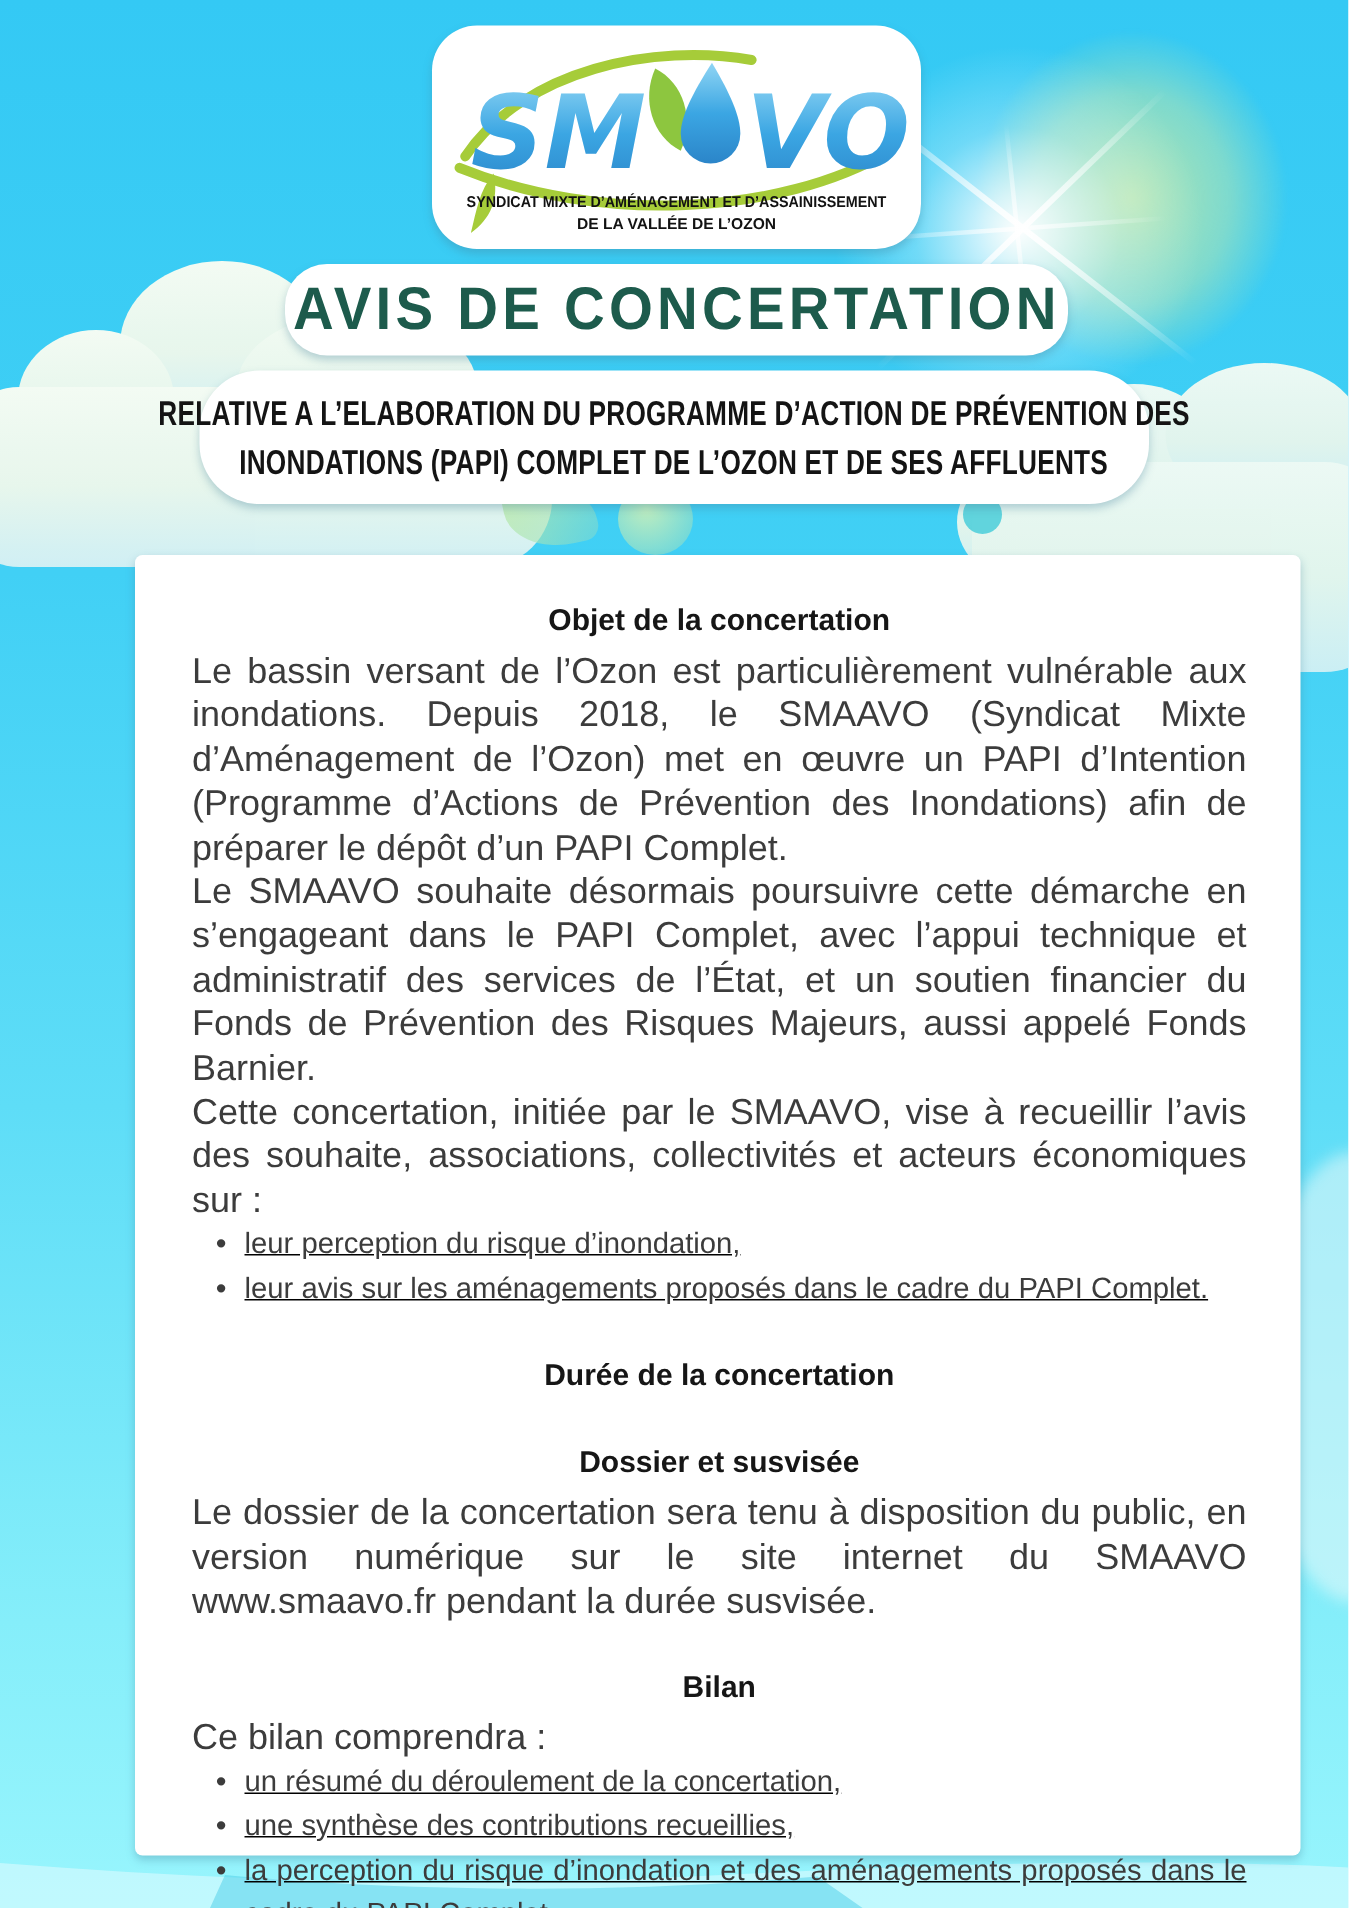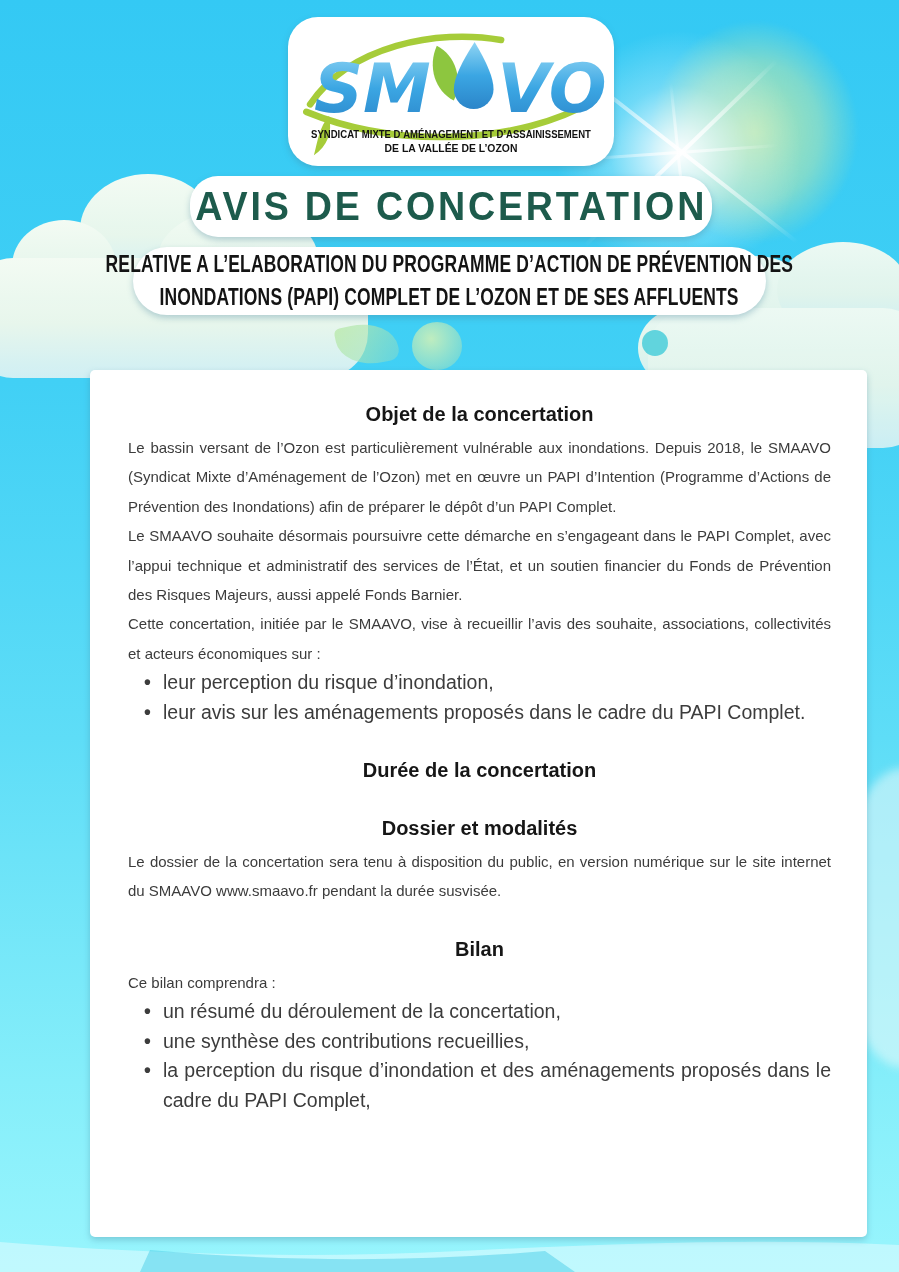--- a/index.html
+++ b/index.html
@@ -58,40 +58,40 @@
   .logo-panel { left:288px; top:17px; width:326px; height:149px; border-radius:30px;
     display:flex; align-items:center; justify-content:center;text-align:center; }
 
   .title-panel { left:190px; top:176px; width:522px; height:61px; border-radius:28px;
     display:flex; align-items:center; justify-content:center; }
   .title-text {
     font-size:40px; font-weight:bold; letter-spacing:3px; white-space:nowrap;
     color:#1d5b4c; transform:scaleX(0.94);
   }
 
-  .subtitle-panel { left:133px; top:247px; width:633px; height:68px; border-radius:40px;
+  .subtitle-panel { left:133px; top:247px; width:633px; height:89px; border-radius:40px;
     display:flex; flex-direction:column; align-items:center; justify-content:center; }
   .subtitle-line {
     font-size:23px; font-weight:bold; color:#141414; white-space:nowrap;
     line-height:33px; transform:scaleX(0.76); letter-spacing:0.2px;
   }
 
   
   .notice-card { left:90px; top:370px; width:777px; height:867px; border-radius:5px;
     padding:26px 36px 0 38px; }
   .notice-card h3 {
     font-size:20px; font-weight:bold; color:#161616; text-align:center;
     line-height:29px; margin:4px;
   }
   .notice-card .sec { margin-top:29px; }
   .notice-card p {
-    font-size:15px; line-height:29.4px; color:#3c3c3c; margin:0;
+    font-size:24px; line-height:29.4px; color:#3c3c3c; margin:0;
   }
   .notice-card p.just { text-align:justify; }
-  .notice-card ul { list-style:none; margin:0; padding-left:16px; }
+  .notice-card ul { list-style:none; margin:0; padding-left:16px;text-decoration:underline; }
   .notice-card li {
     position:relative; padding-left:19px;
     font-size:19.5px; line-height:29.4px; color:#3c3c3c; text-align:justify;
   }
   .notice-card li::before { content:"\2022"; position:absolute; left:0; color:#3c3c3c; font-weight:bold; }
 </style>
 </head>
 <body>
 
 <div id="page">
@@ -175,21 +175,21 @@
     <p class="just">Le bassin versant de l’Ozon est particulièrement vulnérable aux inondations. Depuis 2018, le SMAAVO (Syndicat Mixte d’Aménagement de l’Ozon) met en œuvre un PAPI d’Intention (Programme d’Actions de Prévention des Inondations) afin de préparer le dépôt d’un PAPI Complet.</p>
     <p class="just">Le SMAAVO souhaite désormais poursuivre cette démarche en s’engageant dans le PAPI Complet, avec l’appui technique et administratif des services de l’État, et un soutien financier du Fonds de Prévention des Risques Majeurs, aussi appelé Fonds Barnier.</p>
     <p class="just">Cette concertation, initiée par le SMAAVO, vise à recueillir l’avis des souhaite, associations, collectivités et acteurs économiques sur :</p>
     <ul>
       <li>leur perception du risque d’inondation,</li>
       <li>leur avis sur les aménagements proposés dans le cadre du PAPI Complet.</li>
     </ul>
 
     <h3 class="sec">Durée de la concertation</h3>
 
-    <h3 class="sec">Dossier et modalités</h3>
+    <h3 class="sec">Dossier et susvisée</h3>
     <p class="just">Le dossier de la concertation sera tenu à disposition du public, en version numérique sur le site internet du SMAAVO www.smaavo.fr pendant la durée susvisée.</p>
 
     <h3 class="sec">Bilan</h3>
     <p>Ce bilan comprendra :</p>
     <ul>
       <li>un résumé du déroulement de la concertation,</li>
       <li>une synthèse des contributions recueillies,</li>
       <li>la perception du risque d’inondation et des aménagements proposés dans le cadre du PAPI Complet,</li>
 
     </ul>

